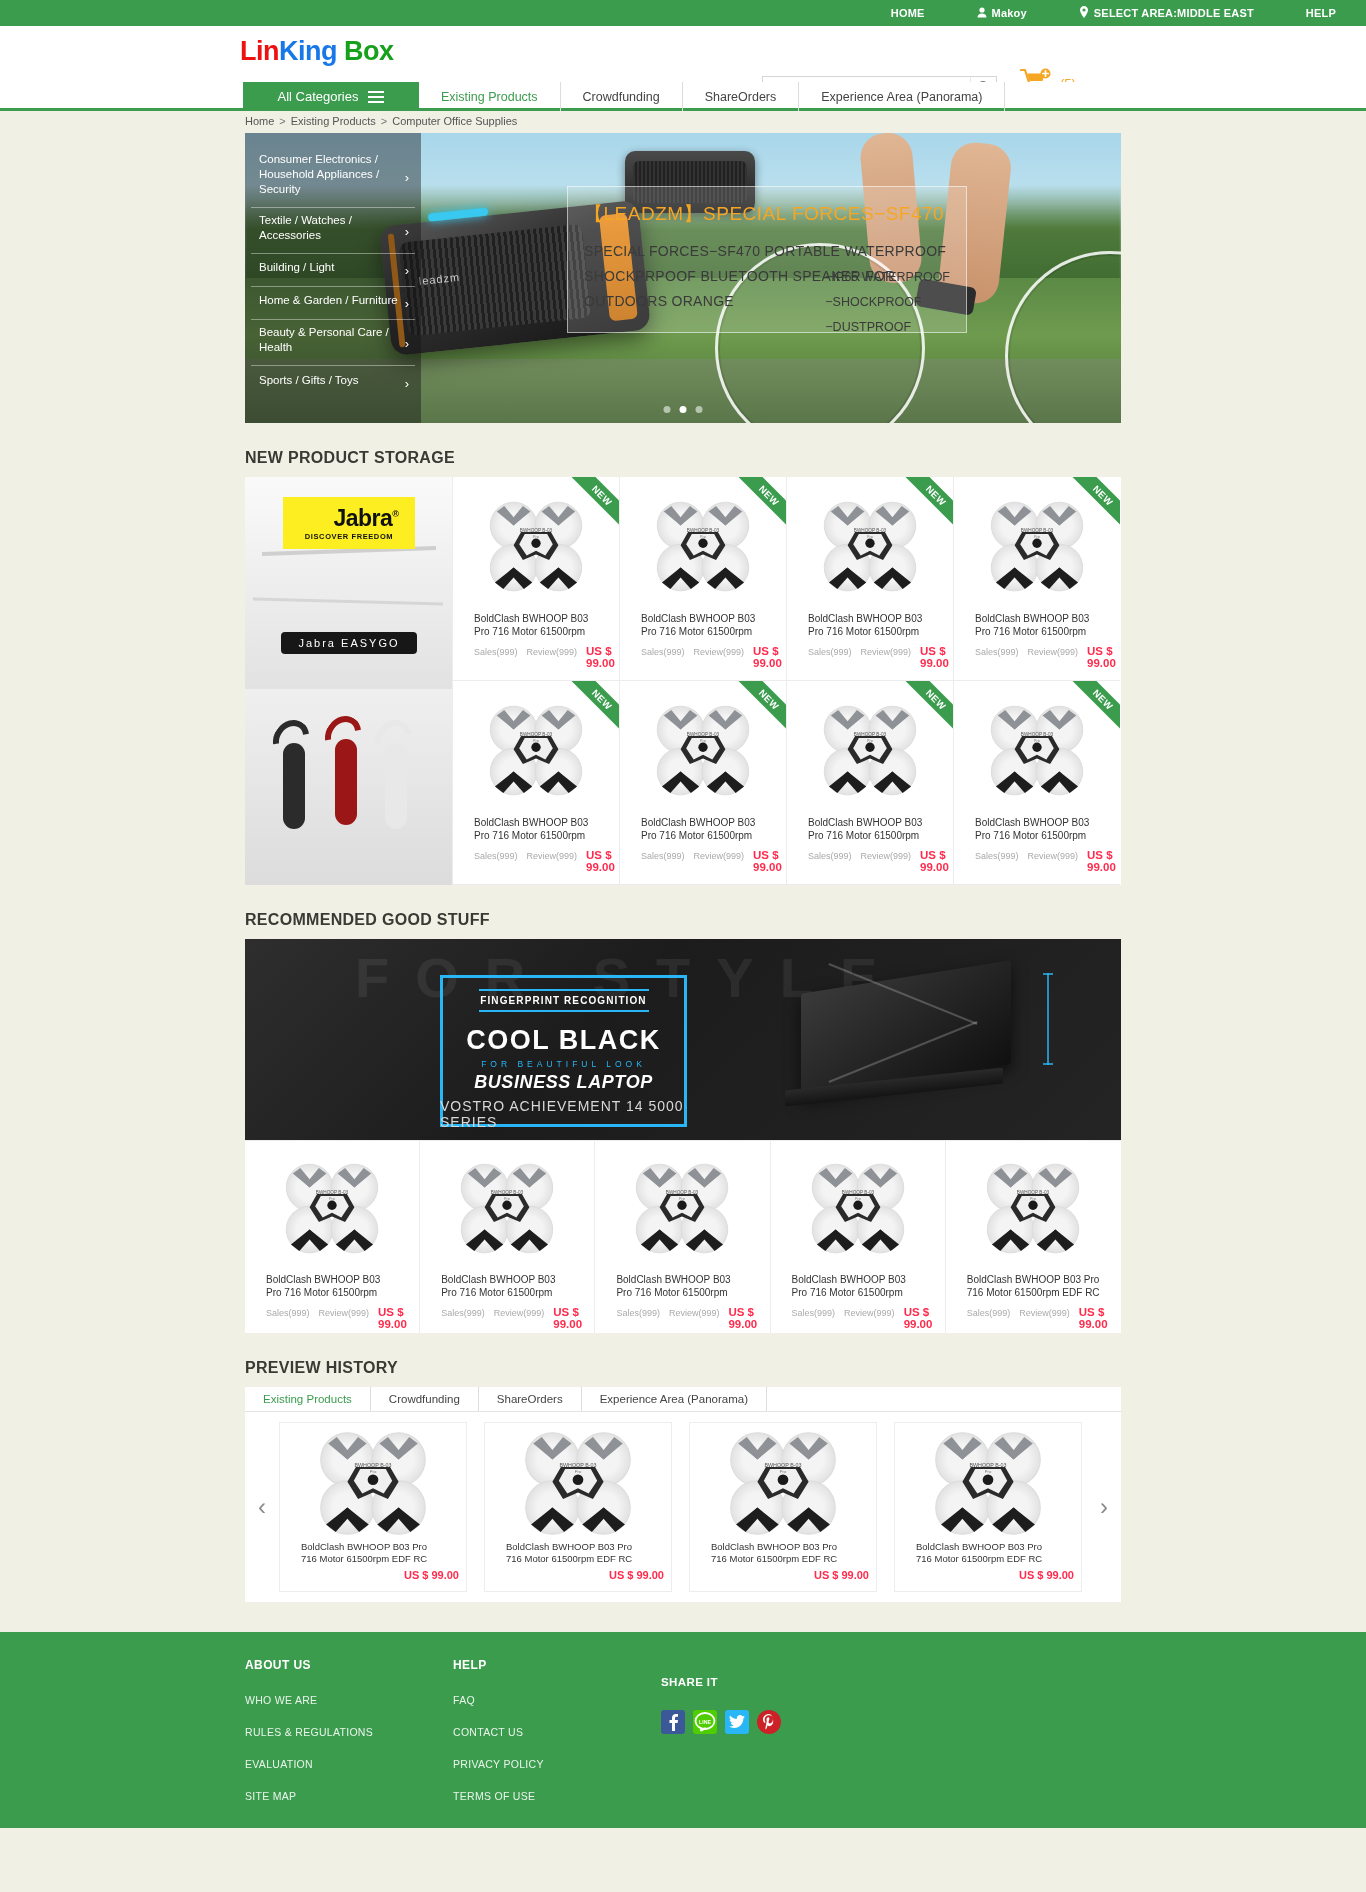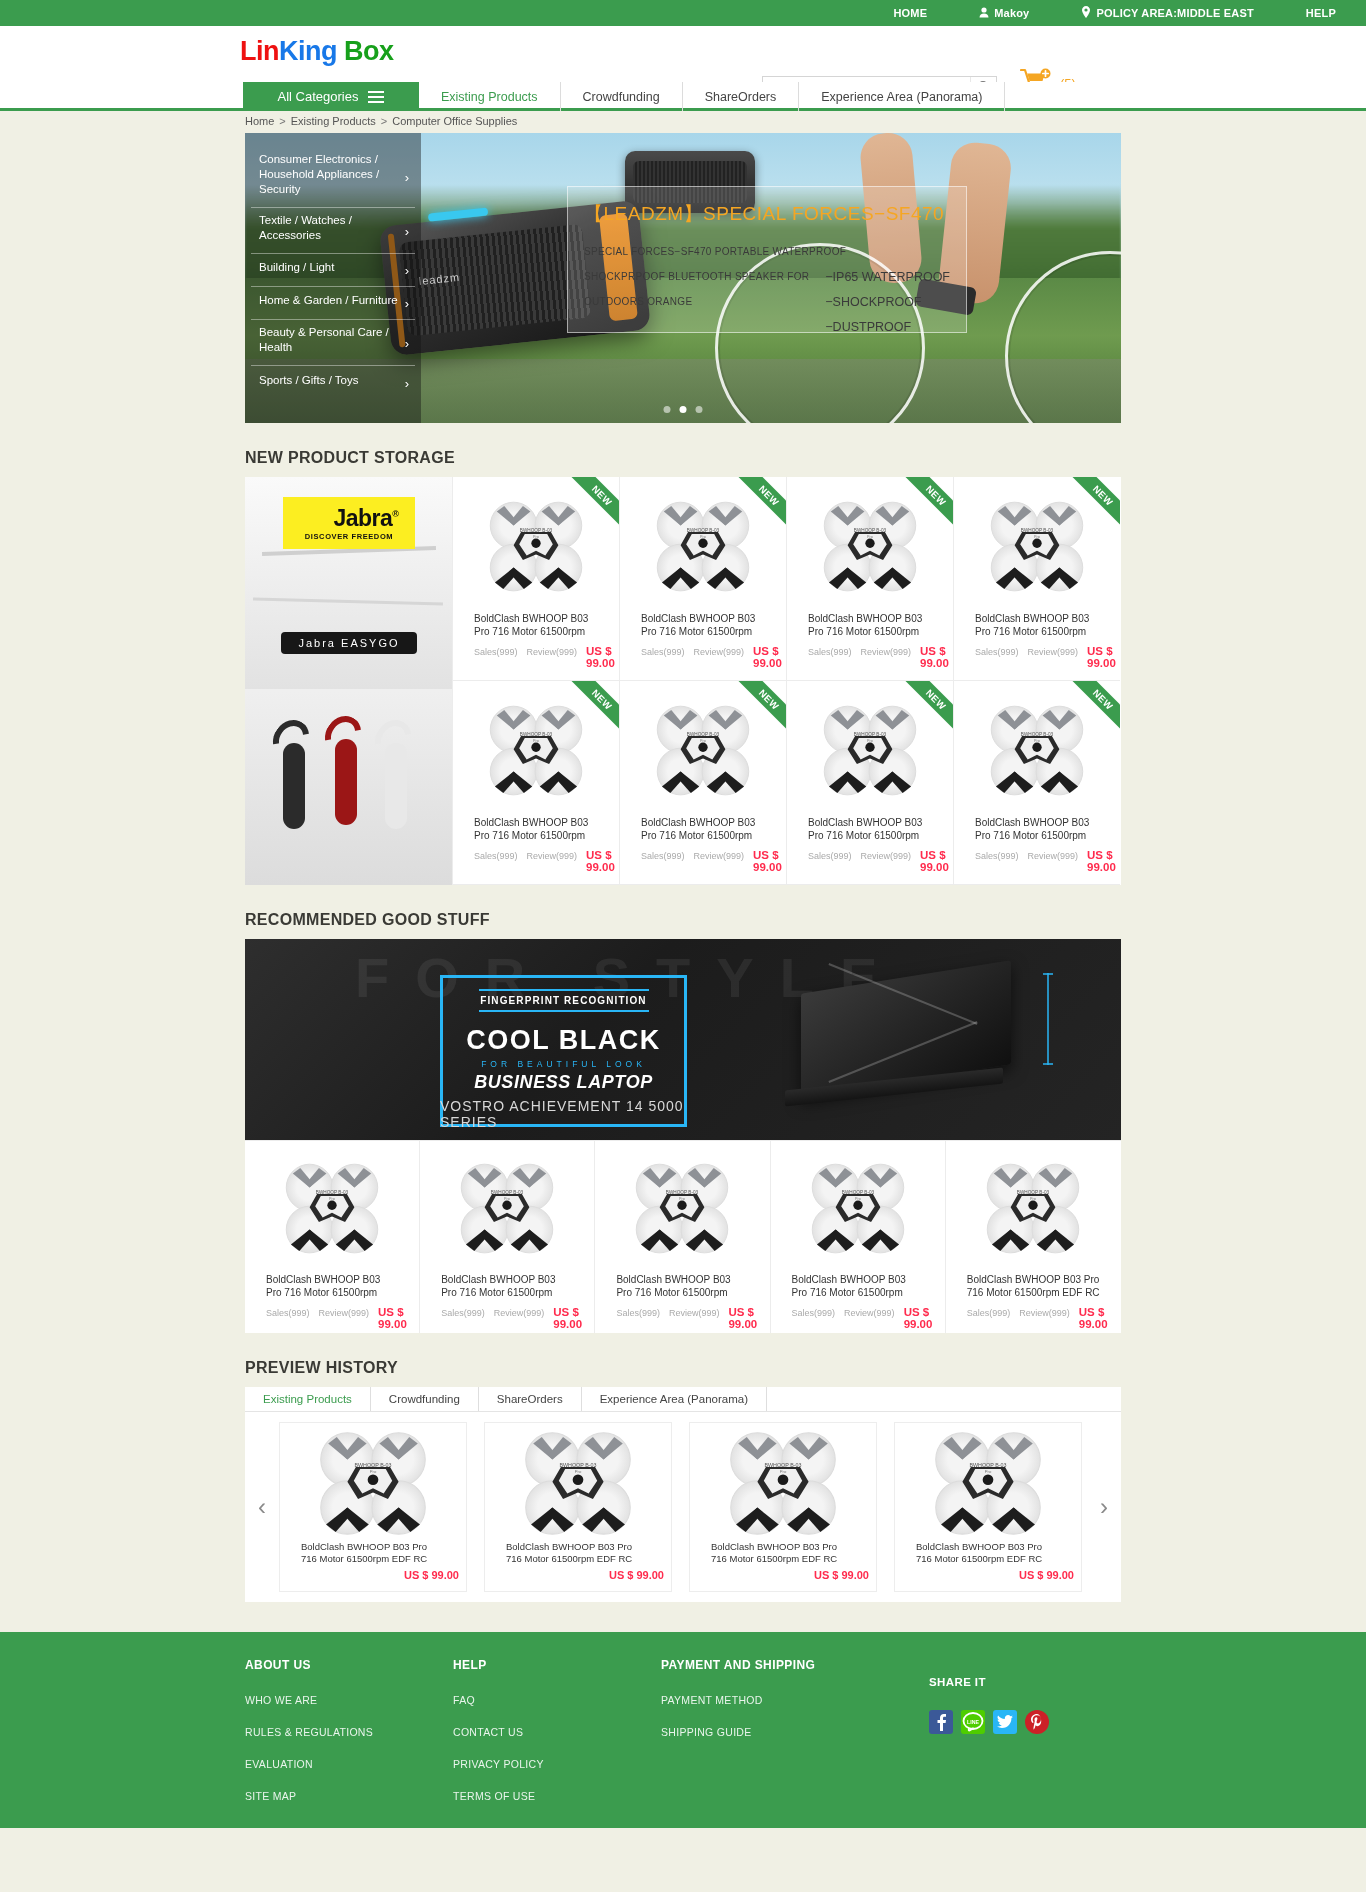--- a/index.html
+++ b/index.html
@@ -232,21 +232,21 @@
     position: absolute; left: 322px; top: 53px;
     width: 400px; padding: 14px 16px 18px 16px;
     border: 1px solid rgba(255,255,255,.55);
     background: rgba(255,255,255,.16);
   }
   .hero-title {
     color: #f5a623; font-size: 19px; letter-spacing: .5px; margin-bottom: 12px;
     white-space: nowrap;
   }
   .hero-desc {
-    color: #3a3a3a; font-size: 10px; line-height: 25px; letter-spacing: .3px;
+    color: #3a3a3a; font-size: 14px; line-height: 25px; letter-spacing: .3px;
   }
   .hero-bullets {
     position: absolute; right: 16px; top: 78px;
     color: #3a3a3a; font-size: 12.5px; line-height: 25px; text-align: left;
   }
   .hero-dots {
     position: absolute; left: 50%; transform: translateX(-50%); bottom: 10px;
     display: flex; gap: 9px;
   }
   .hero-dots i {
@@ -520,21 +520,21 @@
       </span>
       <span>Makoy</span>
     </a>
     <a href="#">
       <span class="tb-ico">
         <svg width="10" height="12" viewBox="0 0 10 12">
             <path d="M5 0C2.8 0 1 1.8 1 4c0 3 4 8 4 8s4-5 4-8c0-2.2-1.8-4-4-4z" fill="#fff"></path>
             <circle cx="5" cy="4" r="1.6" fill="#3b9c4e"></circle>
           </svg>
       </span>
-      <span>POLICY AREA:</span>
+      <span>SELECT AREA:</span>
         <span class="tb-val">MIDDLE EAST</span>
     </a>
     <a href="#">HELP</a>
   </div>
 
   <div class="header">
     <div class="logo">
       <span class="c1">Lin</span><span class="c2">King</span><span class="c3"> Box</span>
     </div>
     <div class="searchwrap">
@@ -1415,25 +1415,20 @@
         <a class="flink">EVALUATION</a>
         <a class="flink">SITE MAP</a>
       </div>
       <div class="fcol">
         <div class="fhead">HELP</div>
         <a class="flink">FAQ</a>
         <a class="flink">CONTACT US</a>
         <a class="flink">PRIVACY POLICY</a>
         <a class="flink">TERMS OF USE</a>
       </div>
-      <div class="fcol wide">
-        <div class="fhead">PAYMENT AND SHIPPING</div>
-        <a class="flink">PAYMENT METHOD</a>
-        <a class="flink">SHIPPING GUIDE</a>
-      </div>
       <div class="share-col">
         <div class="share-head">SHARE IT</div>
         <div class="share-icons">
           <div class="sico" style="background:#3b5998;">
             <svg width="12" height="18" viewBox="0 0 12 18">
                 <path d="M8 18V10h2.6l.4-3H8V5.2c0-.9.25-1.5 1.5-1.5H11V1.1C10.7 1.05 9.8 1 8.8 1 6.6 1 5 2.35 5 4.85V7H2.5v3H5v8z" fill="#fff"></path>
               </svg>
           </div>
           <div class="sico" style="background:#4ecd00;">
             <svg width="22" height="20" viewBox="0 0 22 20">

